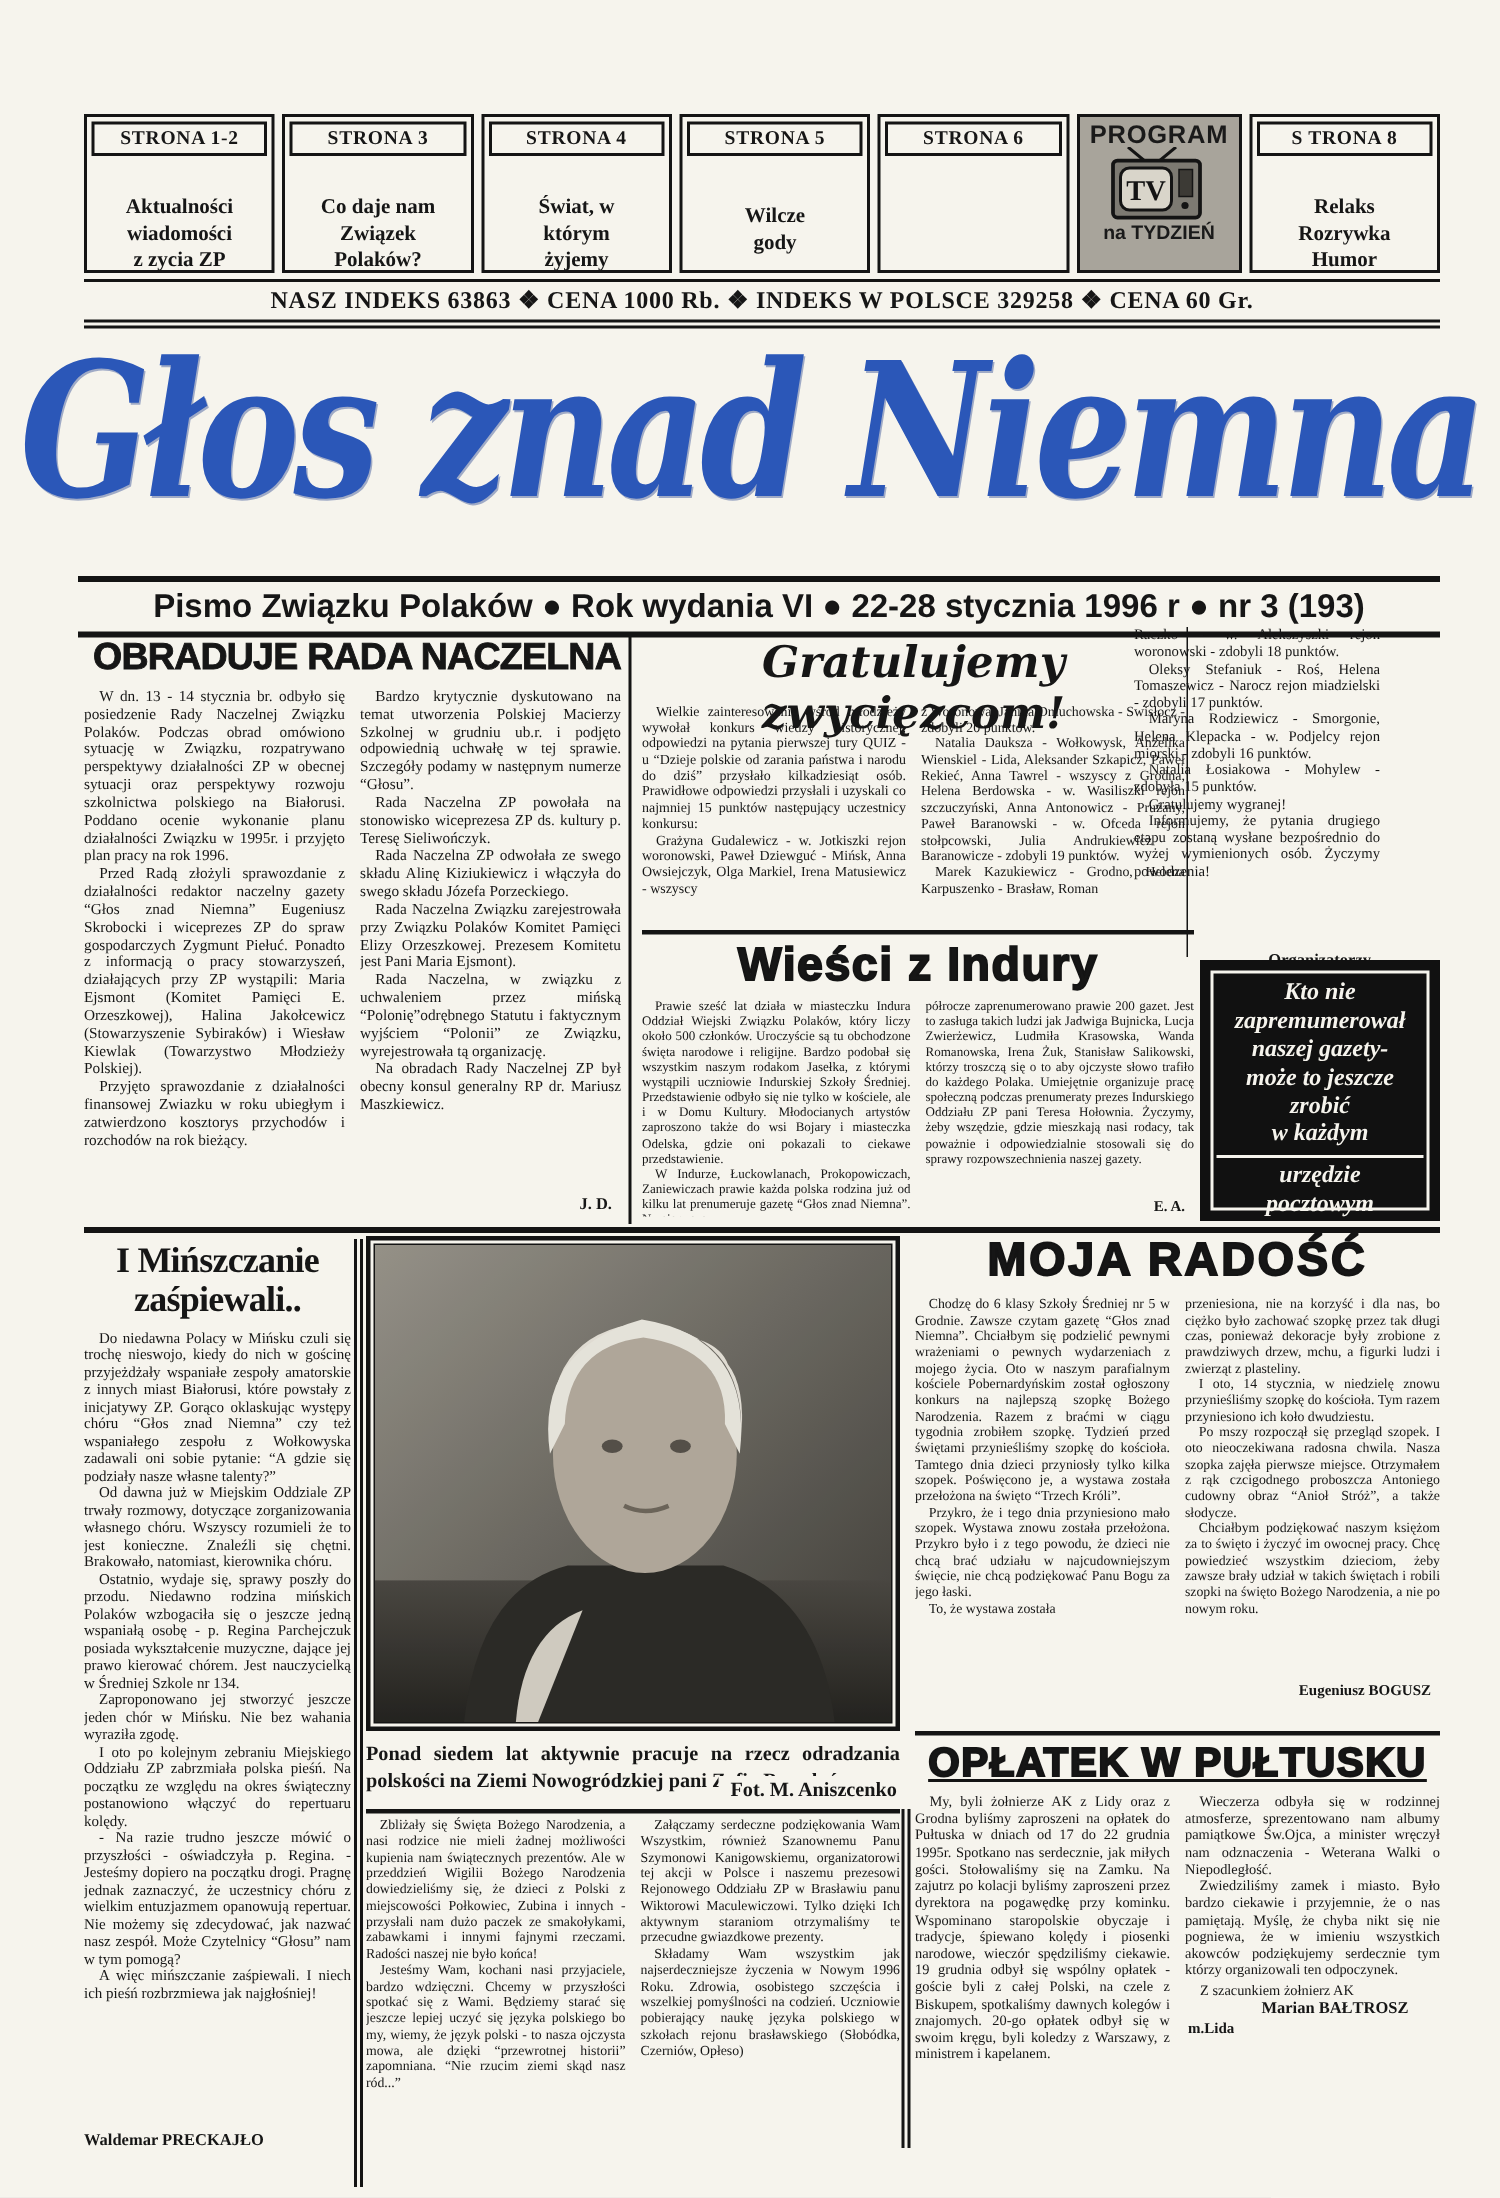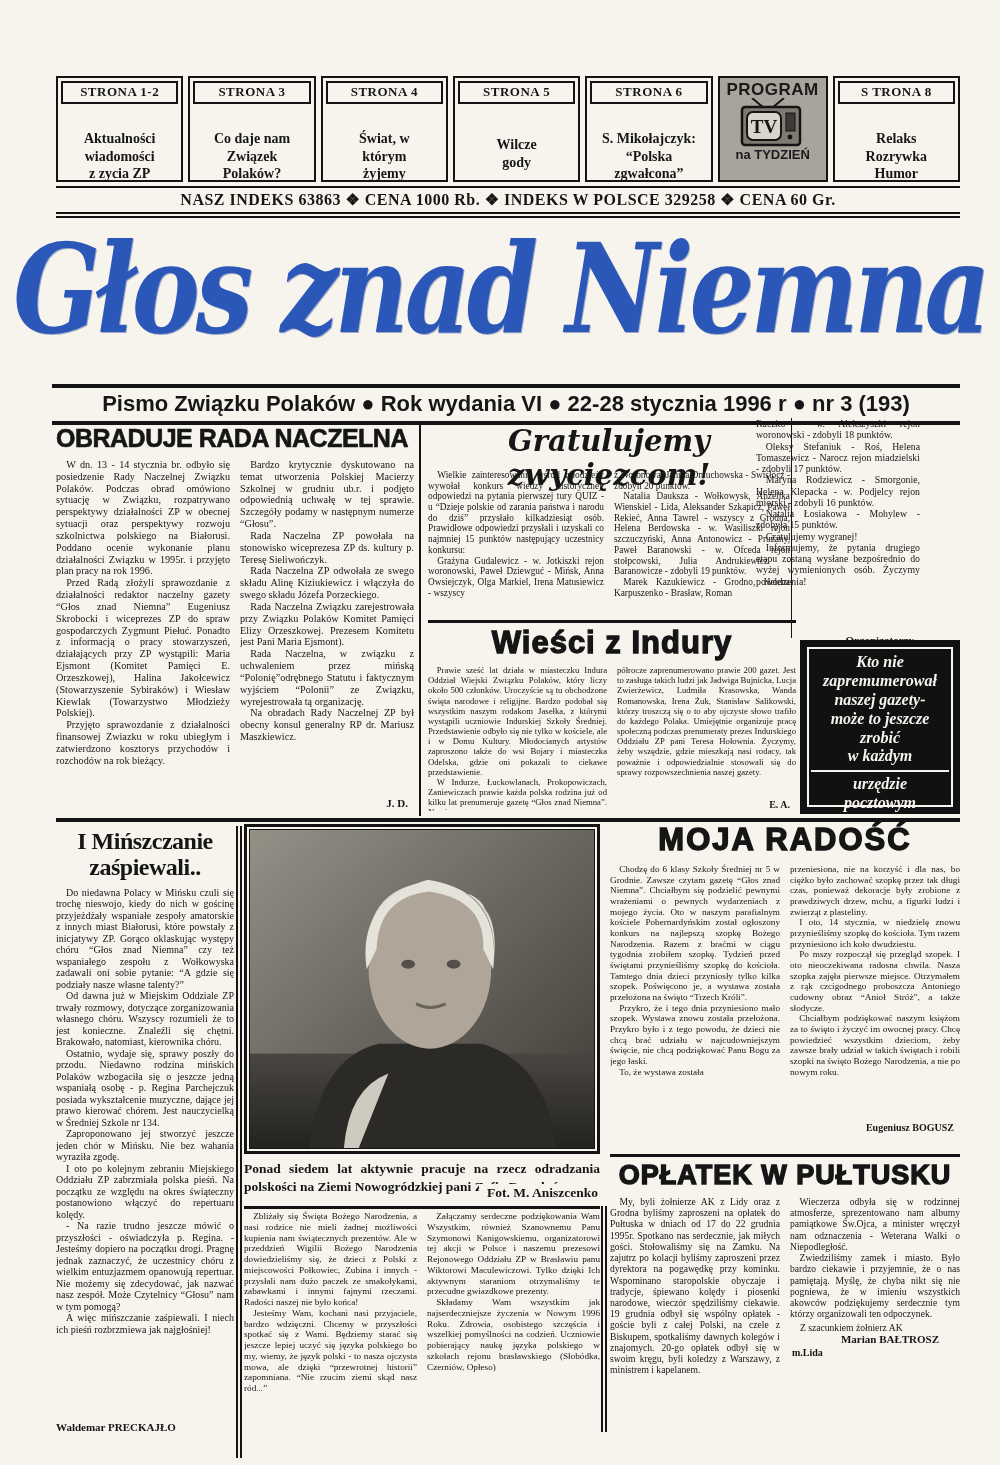--- a/index.html
+++ b/index.html
@@ -50,21 +50,21 @@
   .byline { font-weight:bold; text-align:right; padding-right:6px; margin-top:14px; }
   .cols { display:flex; gap:10px; }
   .cols > div { flex:1; min-width:0; }
   .vrule { position:absolute; background:#141414; }
   .vrule2 { position:absolute; border-left:2px solid #141414; border-right:2px solid #141414; }
   .hrule { position:absolute; background:#141414; }
   
   .obraduje { position:absolute; left:56px; top:424px; width:358px; }
   .obraduje h2 {
     font-family:"Liberation Sans",sans-serif; font-size:25px; letter-spacing:-.5px;
-    text-align:left; margin-bottom:6px; -webkit-text-stroke:.6px #141414;
+    text-align:right; margin-bottom:6px; -webkit-text-stroke:.6px #141414;
   }
   .obraduje .coltext { font-size:10.2px; line-height:1.16; height:352px; }
   
   .grat-head {
     position:absolute; left:428px; top:424px; width:362px; text-align:center;
     font-family:"DejaVu Serif",serif; font-style:italic; font-weight:bold; font-size:29px;
   }
   .grat-cols { position:absolute; left:428px; top:470px; width:362px; }
   .grat-cols .coltext { font-size:9.3px; line-height:1.15; height:150px; }
   .grat-col3 { position:absolute; left:756px; top:418px; width:164px; }
@@ -110,21 +110,21 @@
   .moja h2 {
     font-family:"Liberation Sans",sans-serif; font-size:31px; text-align:center;
     -webkit-text-stroke:1.4px #141414; letter-spacing:2px; margin-bottom:6px;
   }
   .moja .coltext { font-size:9.2px; line-height:1.16; height:270px; }
   .moja .byline { font-size:10px; }
   
   .oplatek { position:absolute; left:610px; top:1154px; width:350px; border-top:3px solid #141414; padding-top:3px; }
   .oplatek h2 {
     font-family:"Liberation Sans",sans-serif; font-size:27px; text-align:center;
-    -webkit-text-stroke:1.4px #141414; letter-spacing:1px; margin-bottom:5px;
+    -webkit-text-stroke:1.4px #141414; letter-spacing:1px; margin-bottom:5px;text-decoration:underline;
   }
   .oplatek .coltext { font-size:9.6px; line-height:1.17; }
   .oplatek .col1 .coltext { height:242px; }
   .sign-line { font-size:9.6px; padding-left:10px; margin-top:3px; }
   .sign-name { font-weight:bold; font-size:11px; text-align:center; padding-left:30px; }
   .sign-place { font-weight:bold; font-size:10px; padding-left:2px; margin-top:2px; }
 </style>
 </head>
 <body>
 
@@ -149,23 +149,20 @@
 którym
 żyjemy</div>
     </div>
     <div class="tbox">
       <div class="tbox-h">STRONA 5</div>
       <div class="tbox-b">Wilcze
 gody</div>
     </div>
     <div class="tbox">
       <div class="tbox-h">STRONA 6</div>
-      <div class="tbox-b">S. Mikołajczyk:
-“Polska
-zgwałcona”</div>
     </div>
     <div class="tvbox">
       <div class="tv-line1">PROGRAM</div>
       <div class="tv-set">
         <svg width="74" height="52" viewBox="0 0 74 52">
           <line x1="28" y1="10" x2="16" y2="0" stroke="#141414" stroke-width="2"></line>
           <line x1="36" y1="10" x2="48" y2="0" stroke="#141414" stroke-width="2"></line>
           <rect x="6" y="9" width="58" height="38" rx="3" fill="#7d7a72" stroke="#141414" stroke-width="2.5"></rect>
           <rect x="11" y="14" width="34" height="28" rx="6" fill="#d9d5ca" stroke="#141414" stroke-width="2"></rect>
           <rect x="50" y="15" width="9" height="18" fill="#3c3a35" stroke="#141414" stroke-width="1"></rect>

